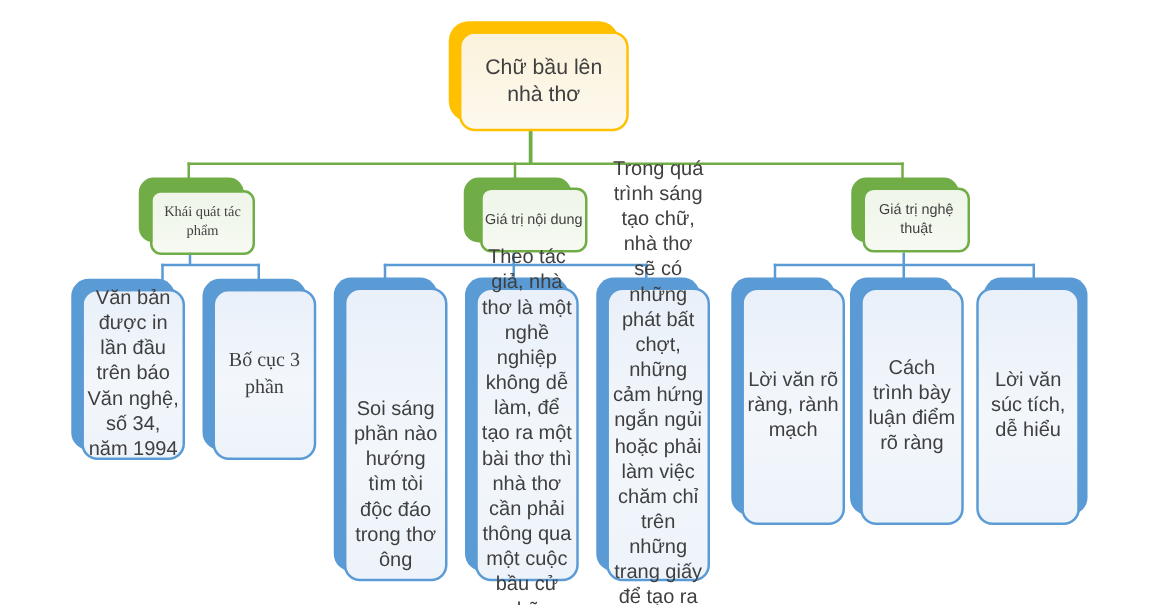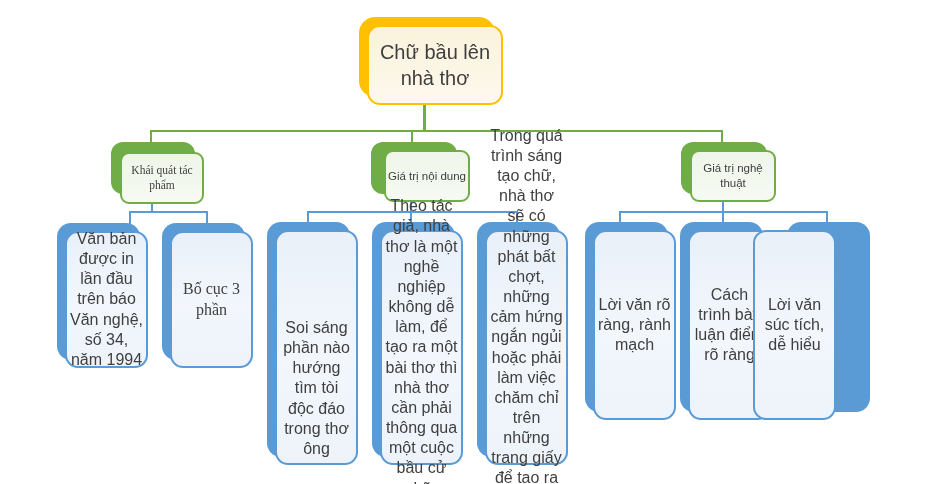--- a/index.html
+++ b/index.html
@@ -20,21 +20,21 @@
   .shadow.blue{background:#5B9BD5;border-radius:14px;}
   .card{
     position:absolute;
     display:flex;align-items:center;justify-content:center;
     text-align:center;
     box-sizing:border-box;
   }
   .card.gold{
     background:linear-gradient(180deg,#FAF2DB 0%,#FCF6E6 60%,#FDF9EE 100%);
     border:2.5px solid #FFC000;border-radius:13px;
-    font-size:20px;line-height:1.3;
+    font-size:17px;line-height:1.3;
     padding:4px 8px;
   }
   .card.green{
     background:linear-gradient(180deg,#EFF5E9 0%,#F6FAF2 100%);
     border:2px solid #70AD47;border-radius:9px;
     font-size:11.5px;line-height:1.3;
     padding:3px 4px;
   }
   .card.blue{
     background:linear-gradient(180deg,#E9F0F9 0%,#F3F7FC 55%,#EDF3FA 100%);
@@ -121,17 +121,17 @@
   <div class="card blue" style="left:593px;top:230px;width:83px;height:190px;">
     <span>Lời văn rõ ràng, rành mạch</span>
   </div>
 
   <div class="shadow blue" style="left:680px;top:222px;width:83px;height:190px;"></div>
   <div class="card blue" style="left:688px;top:230px;width:83px;height:190px;">
     <span>Cách trình bày luận điểm rõ ràng</span>
   </div>
 
   <div class="shadow blue" style="left:787px;top:222px;width:83px;height:190px;"></div>
-  <div class="card blue" style="left:753px;top:230px;width:83px;height:190px;align-items:center;">
+  <div class="card blue" style="left:781px;top:230px;width:83px;height:190px;align-items:center;">
     <span>Lời văn súc tích, dễ hiểu</span>
   </div>
 
 </div>
 
 </body></html>

